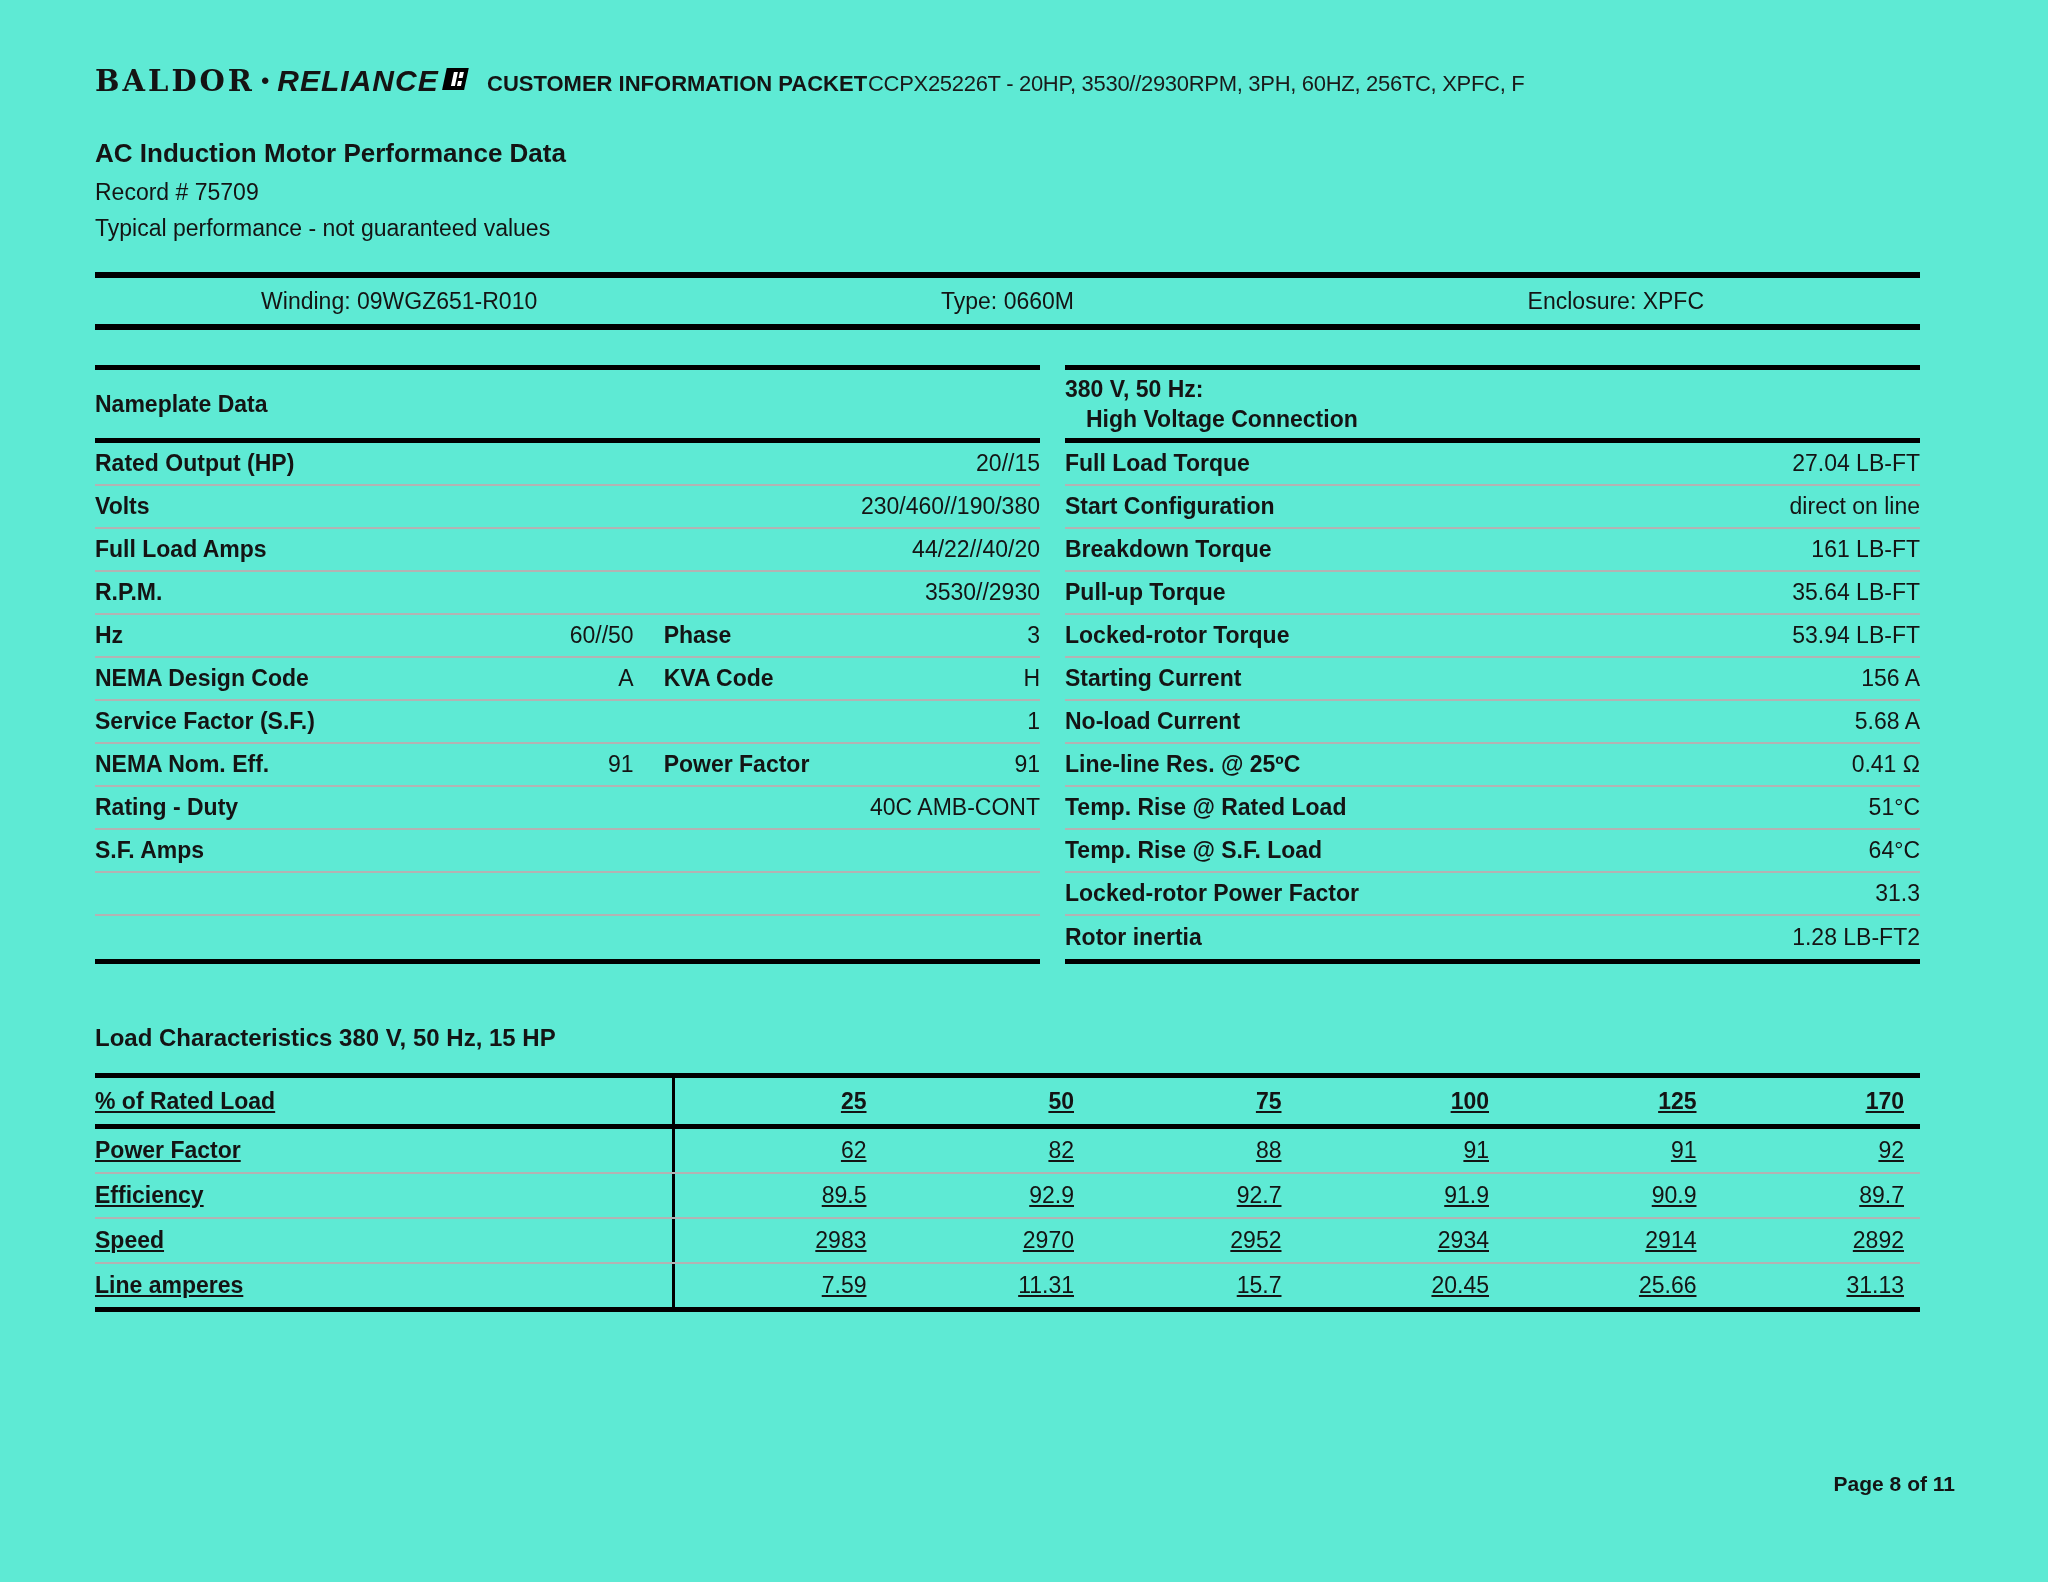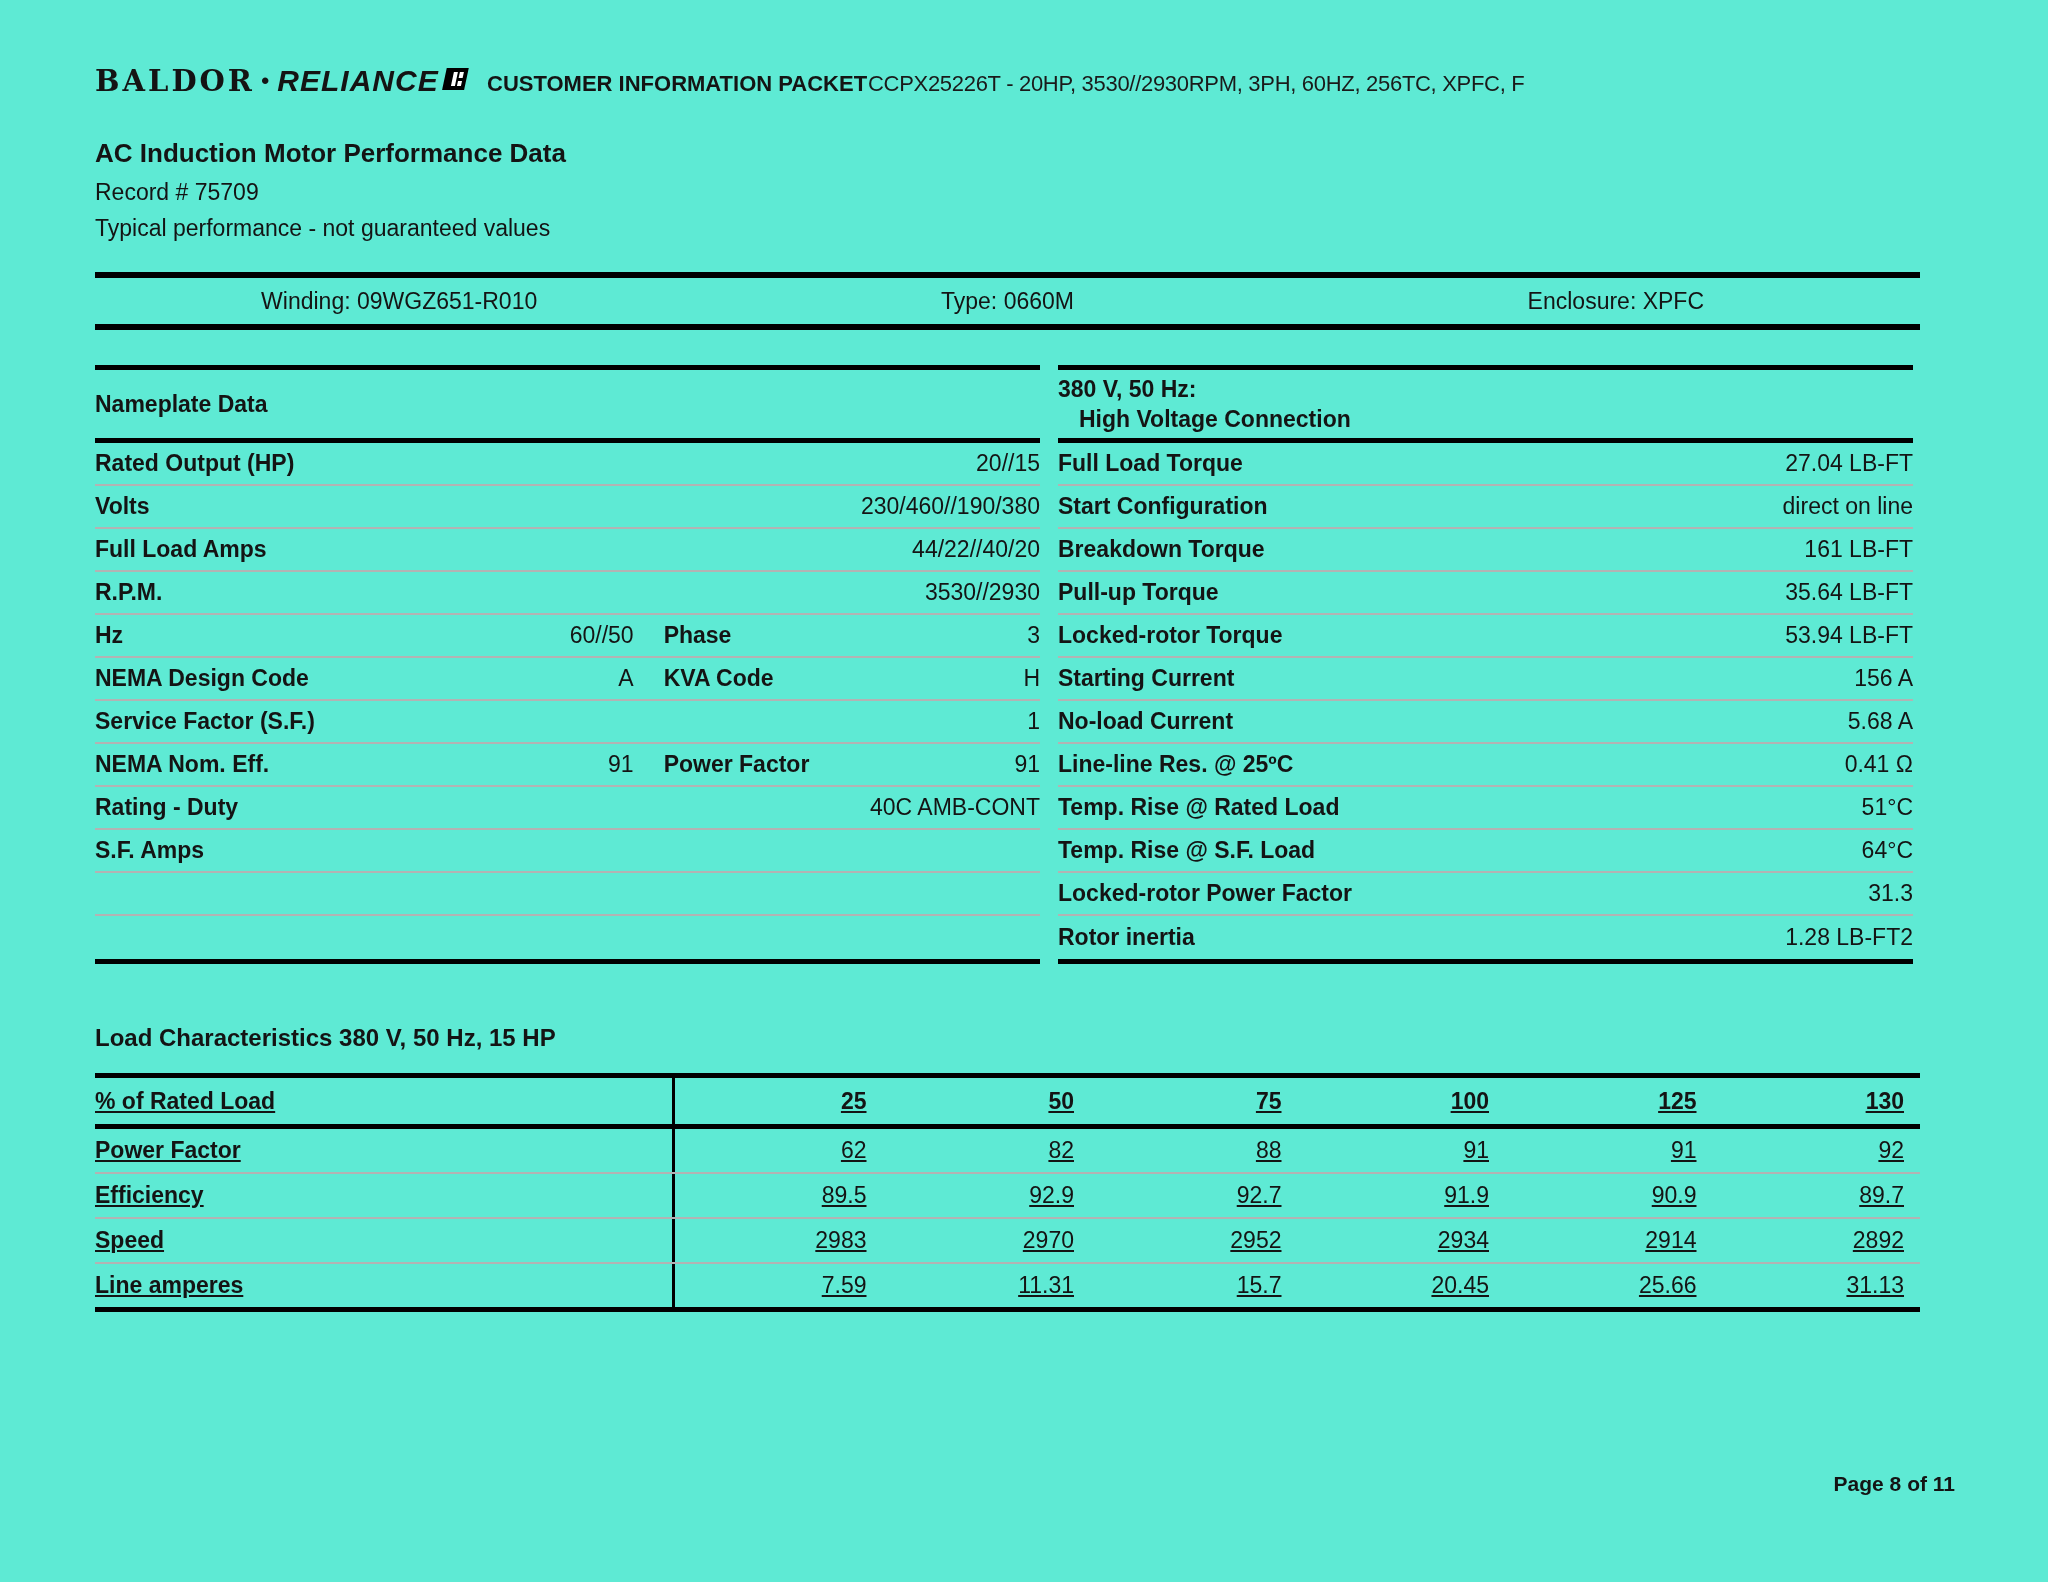--- a/index.html
+++ b/index.html
@@ -43,21 +43,21 @@
   
   .winding {
     position:absolute; top:272px; left:95px; width:1825px; height:58px;
     border-top:6px solid #000; border-bottom:6px solid #000;
     display:flex; align-items:center;
   }
   .wind-cell { flex:1; text-align:center; font-size:23px; white-space:nowrap; }
   .wind-cell b { font-weight:normal; }
 
   
-  .main { position:absolute; top:365px; left:95px; width:1825px; display:flex; gap:18px; }
+  .main { position:absolute; top:365px; left:95px; width:1825px; display:flex; gap:25px; }
   .col { border-top:5px solid #000; }
   .col-left  { width:945px; }
   .col-right { width:855px; }
   .col-head { height:68px; display:flex; flex-direction:column; justify-content:center; }
   .col-head .h1 { font-weight:bold; font-size:23px; }
   .col-head .h2 { font-weight:bold; font-size:23px; padding-left:21px; margin-top:3px; }
   .spec-rows { border-top:5px solid #000; border-bottom:5px solid #000; }
   .spec-row {
     height:43px; display:flex; align-items:center;
     border-bottom:2px solid #b3b3b3; font-size:23px;
@@ -311,21 +311,21 @@
 
   <div class="load-heading">Load Characteristics 380 V, 50 Hz, 15 HP</div>
   <div class="load-table">
       <div class="lc-row header">
         <div class="lc-cell lc-label">% of Rated Load</div>
         <div class="lc-cell lc-val">25</div>
         <div class="lc-cell lc-val">50</div>
         <div class="lc-cell lc-val">75</div>
         <div class="lc-cell lc-val">100</div>
         <div class="lc-cell lc-val">125</div>
-        <div class="lc-cell lc-val">130</div>
+        <div class="lc-cell lc-val">170</div>
       </div>
       <div class="lc-row body">
         <div class="lc-cell lc-label">Power Factor</div>
         <div class="lc-cell lc-val">62</div>
         <div class="lc-cell lc-val">82</div>
         <div class="lc-cell lc-val">88</div>
         <div class="lc-cell lc-val">91</div>
         <div class="lc-cell lc-val">91</div>
         <div class="lc-cell lc-val">92</div>
       </div>

